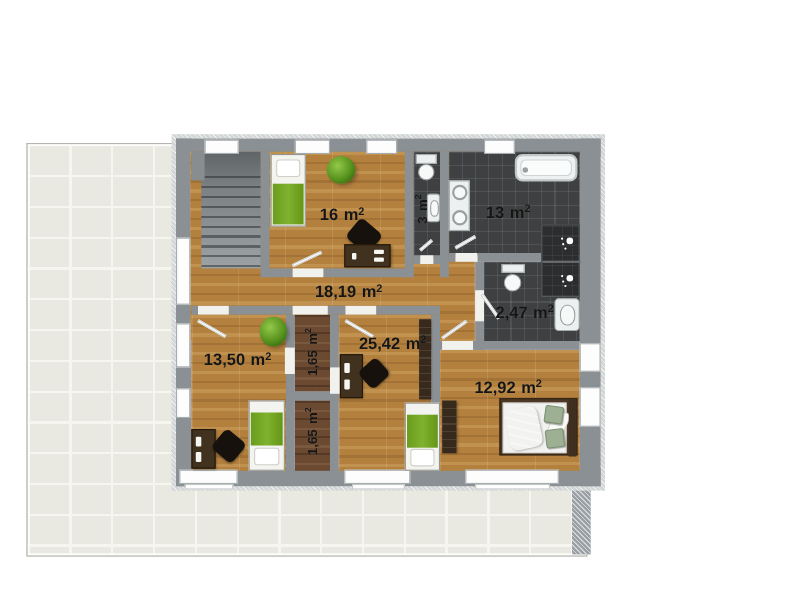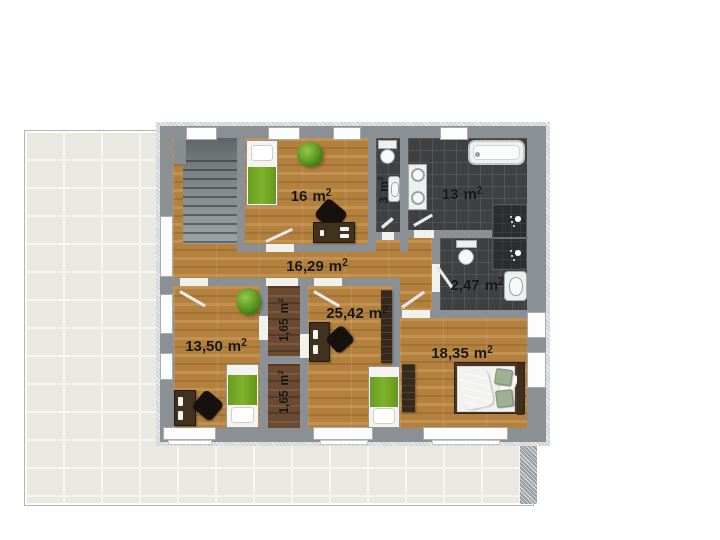--- a/index.html
+++ b/index.html
@@ -236,41 +236,41 @@
   </div>
   <div class="a lbl small rot" style="left:344px;top:180px;width:80px;height:20px;">
     <span>3</span>
       <span class="unit"><span>m</span><sup>2</sup></span>
   </div>
   <div class="a lbl" style="left:422px;top:183px;width:80px;height:20px;">
     <span>13</span>
       <span class="unit"><span>m</span><sup>2</sup></span>
   </div>
   <div class="a lbl" style="left:262px;top:255px;width:110px;height:20px;">
-    <span>16,29</span>
+    <span>18,19</span>
       <span class="unit"><span>m</span><sup>2</sup></span>
   </div>
   <div class="a lbl" style="left:427px;top:274px;width:100px;height:20px;">
     <span>2,47</span>
       <span class="unit"><span>m</span><sup>2</sup></span>
   </div>
-  <div class="a lbl" style="left:166px;top:335px;width:100px;height:20px;">
+  <div class="a lbl" style="left:166px;top:317px;width:100px;height:20px;">
     <span>13,50</span>
       <span class="unit"><span>m</span><sup>2</sup></span>
   </div>
   <div class="a lbl small rot" style="left:234px;top:310px;width:100px;height:20px;">
     <span>1,65</span>
       <span class="unit"><span>m</span><sup>2</sup></span>
   </div>
   <div class="a lbl small rot" style="left:234px;top:382px;width:100px;height:20px;">
     <span>1,65</span>
       <span class="unit"><span>m</span><sup>2</sup></span>
   </div>
   <div class="a lbl" style="left:307px;top:302px;width:100px;height:20px;">
     <span>25,42</span>
       <span class="unit"><span>m</span><sup>2</sup></span>
   </div>
   <div class="a lbl" style="left:412px;top:342px;width:100px;height:20px;">
-    <span>18,35</span>
+    <span>12,92</span>
       <span class="unit"><span>m</span><sup>2</sup></span>
   </div>
 
 </div>
 
 </body></html>

